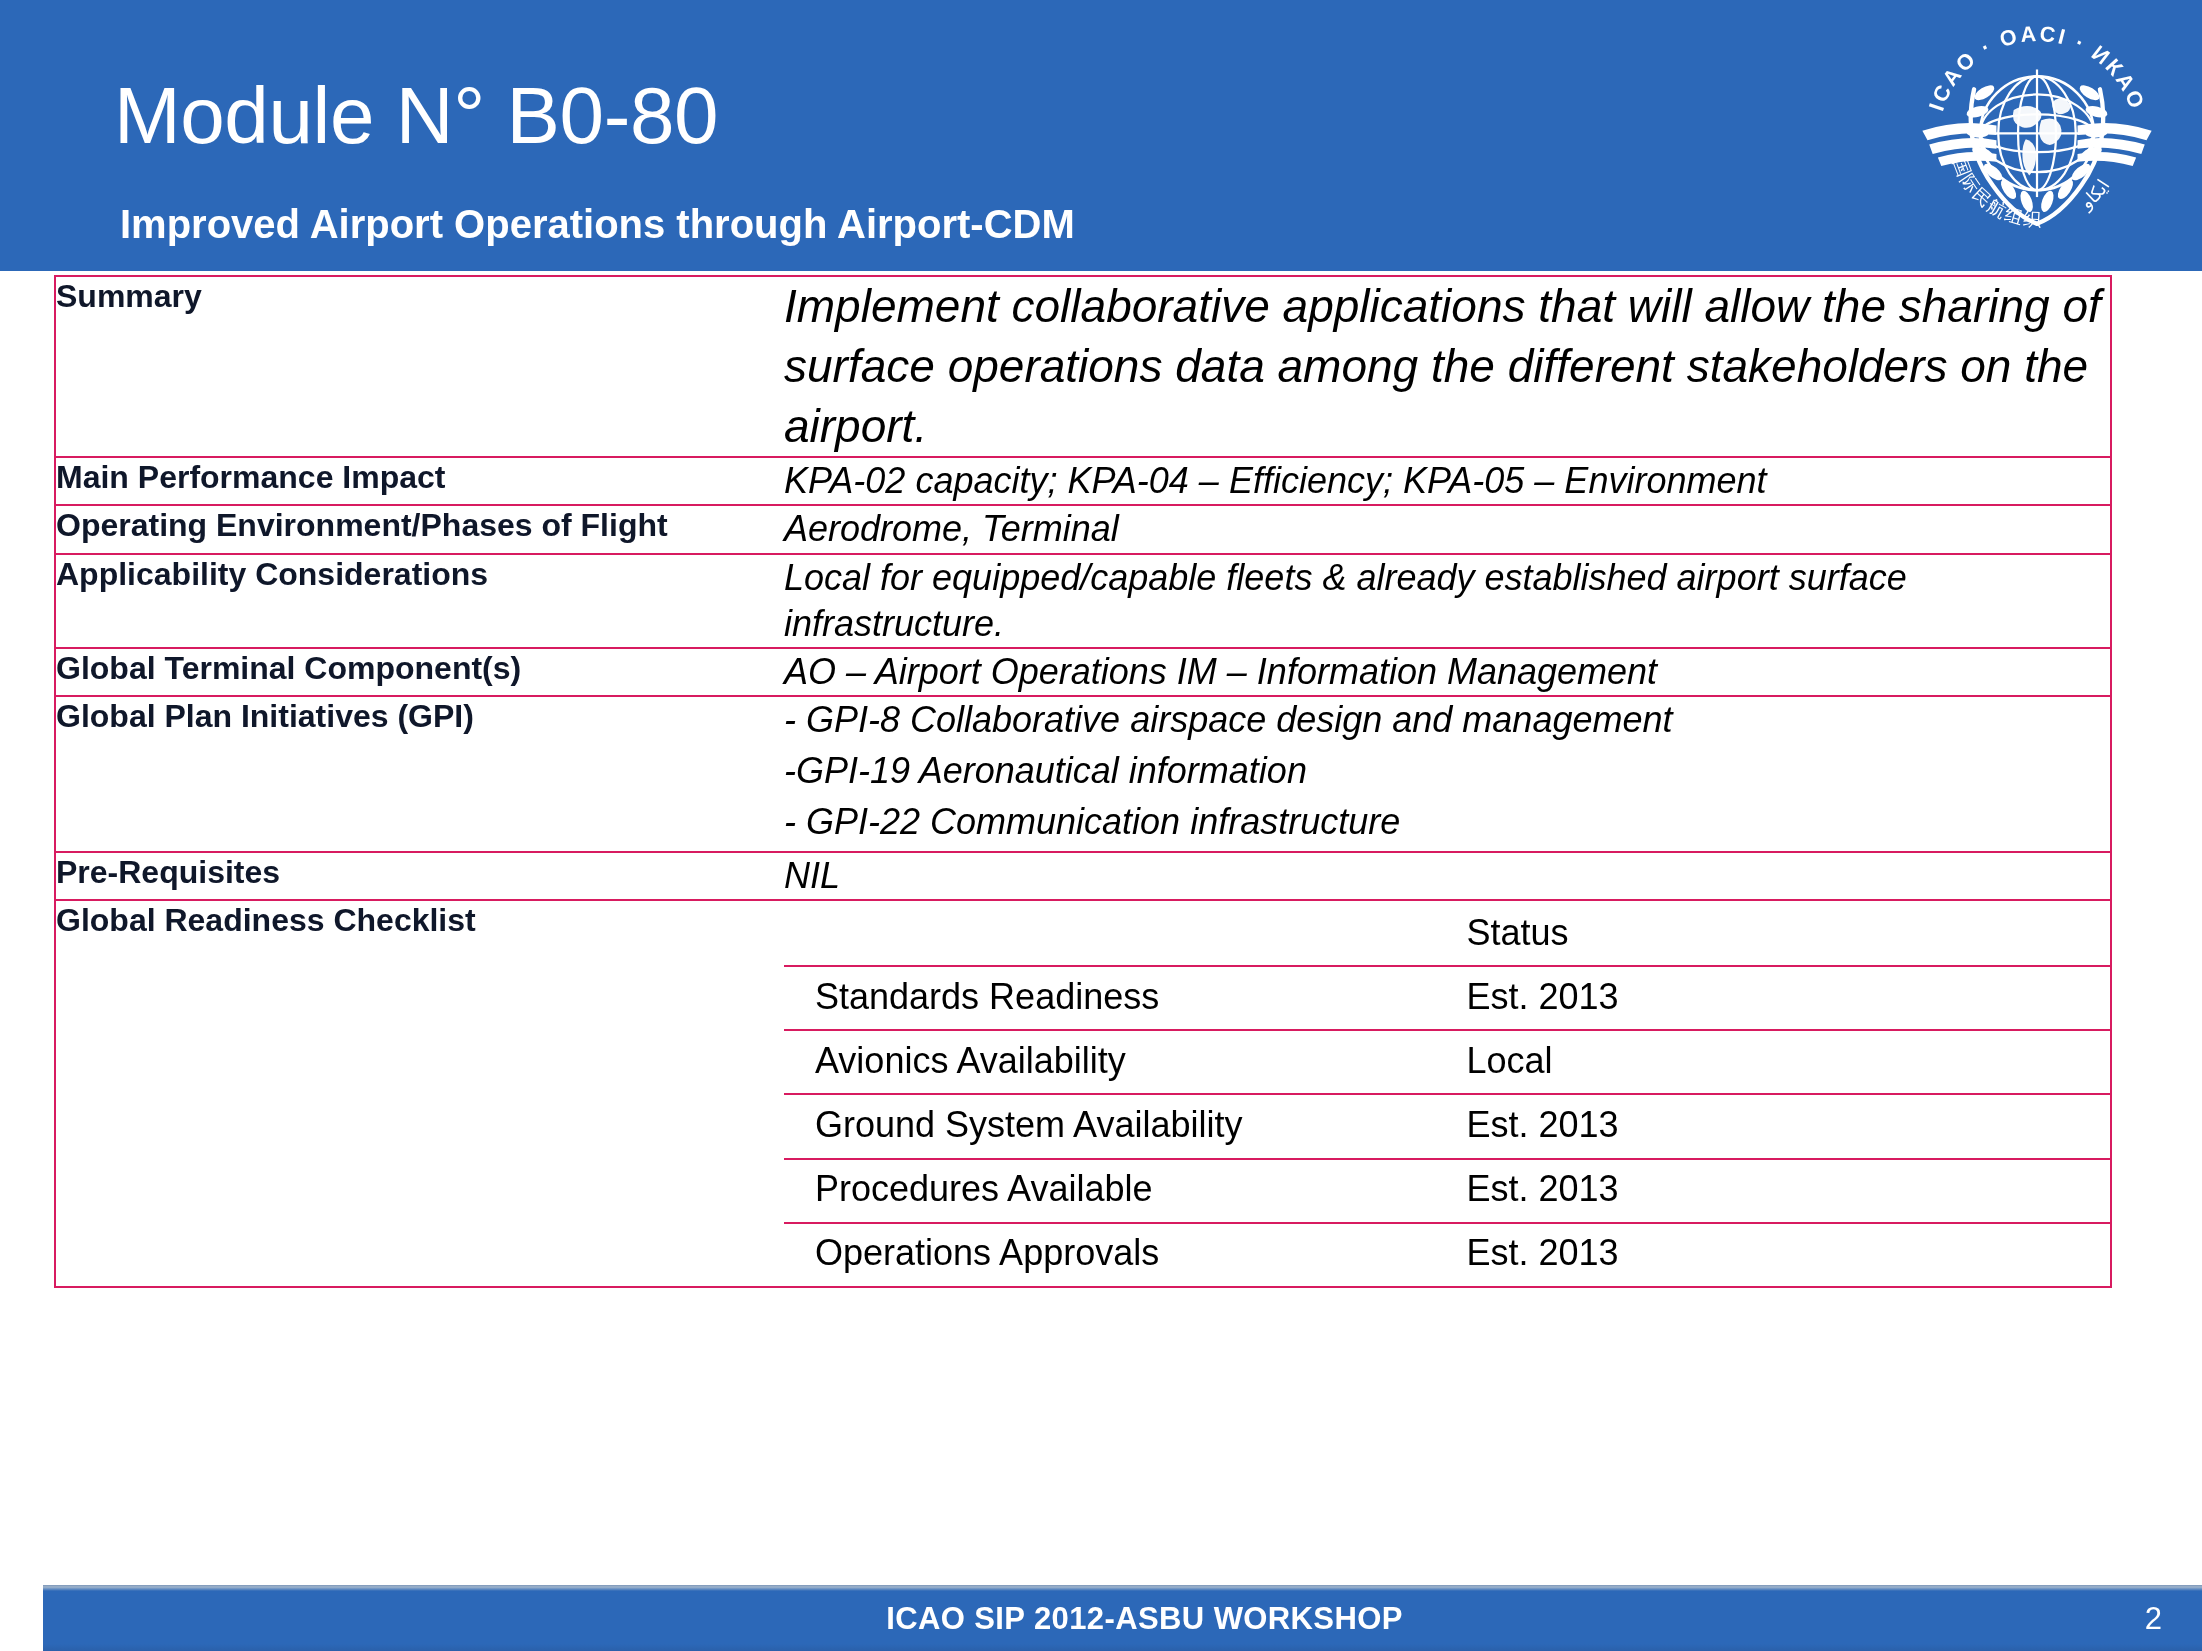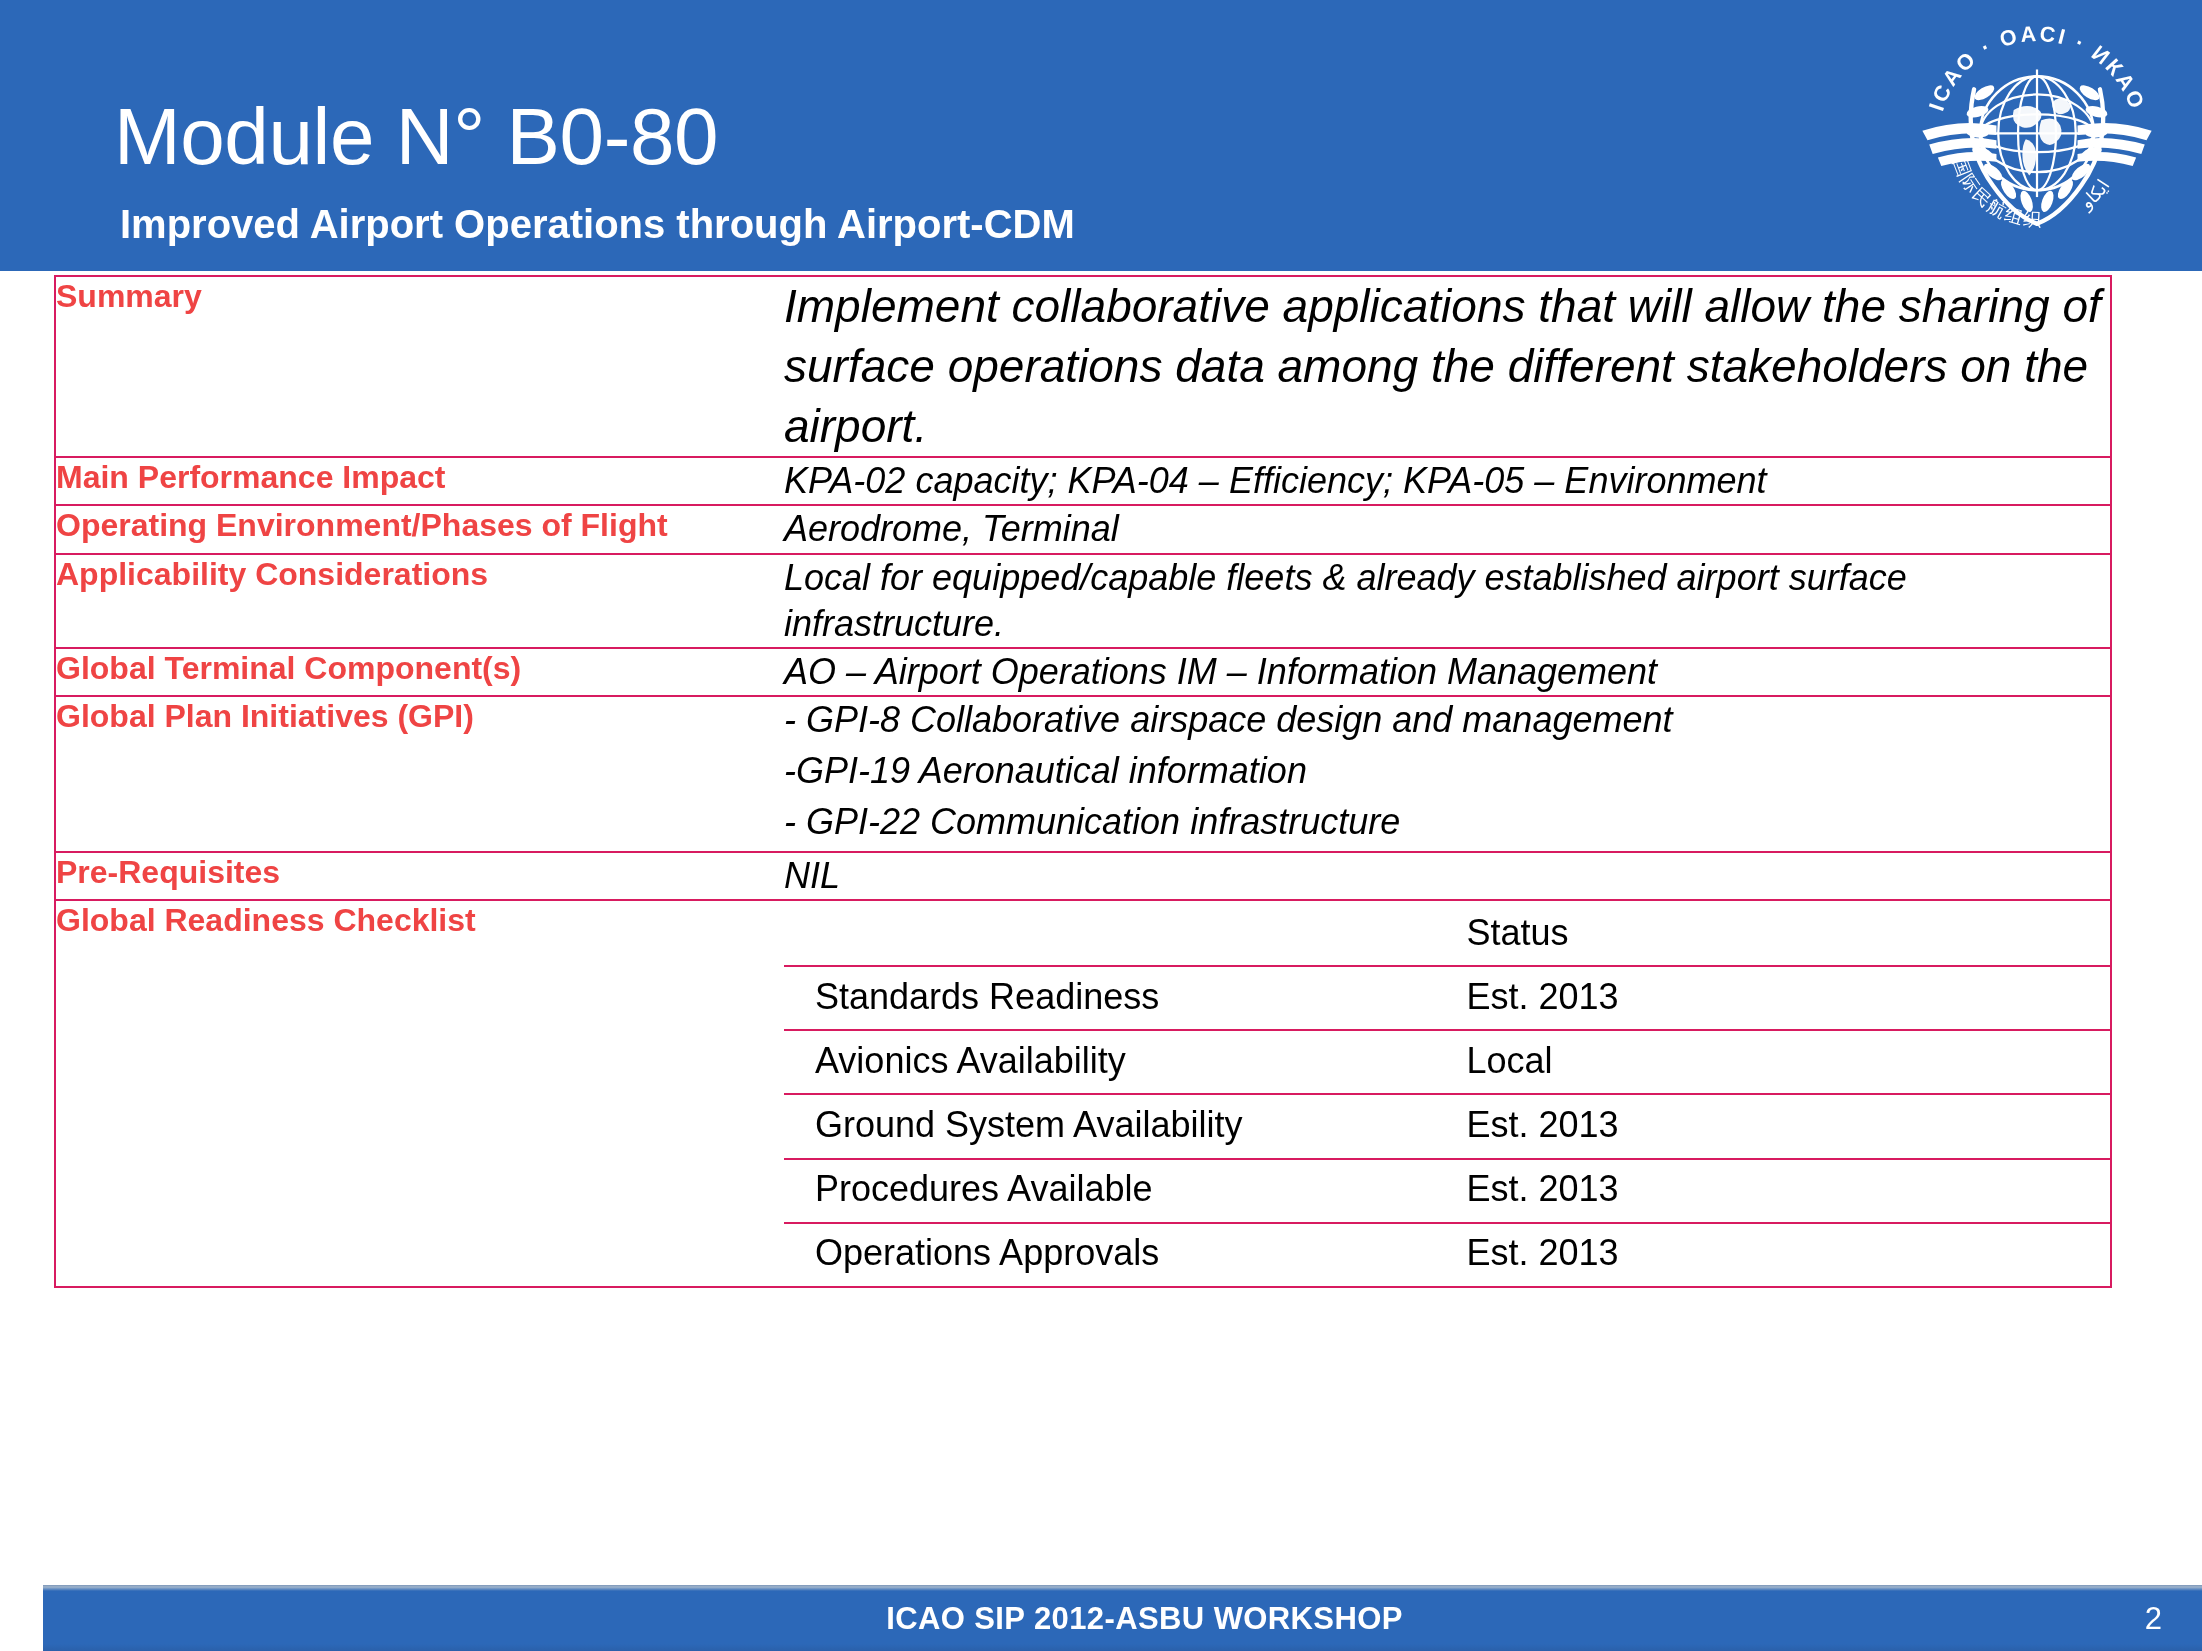--- a/index.html
+++ b/index.html
@@ -28,21 +28,20 @@
   #header-title {
     position: absolute;
     left: 114px;
     top: 76px;
     font-size: 80px;
     line-height: 1;
     color: #ffffff;
     font-weight: 400;
     letter-spacing: -0.4px;
     white-space: nowrap;
-    margin-top: 21px;
   }
   #header-subtitle {
     position: absolute;
     left: 120px;
     top: 204px;
     font-size: 40px;
     line-height: 1;
     color: #ffffff;
     font-weight: bold;
     white-space: nowrap;
@@ -77,21 +76,21 @@
   }
   #module-table tr:first-child > td {
     border-top: none;
   }
   .col-label { width: 729px; }
   .col-value { width: 1327px; }
 
   .cell-label {
     font-size: 32px;
     font-weight: bold;
-    color: #ef4444;
+    color: #0f172a;
     line-height: 1.22;
     padding: 12px 8.6px 8.6px 13.8px;
   }
   .cell-value {
     font-size: 36px;
     color: #000000;
     line-height: 1.28;
     padding: 12px 15.5px 12px 0;
     font-style: italic;
   }

